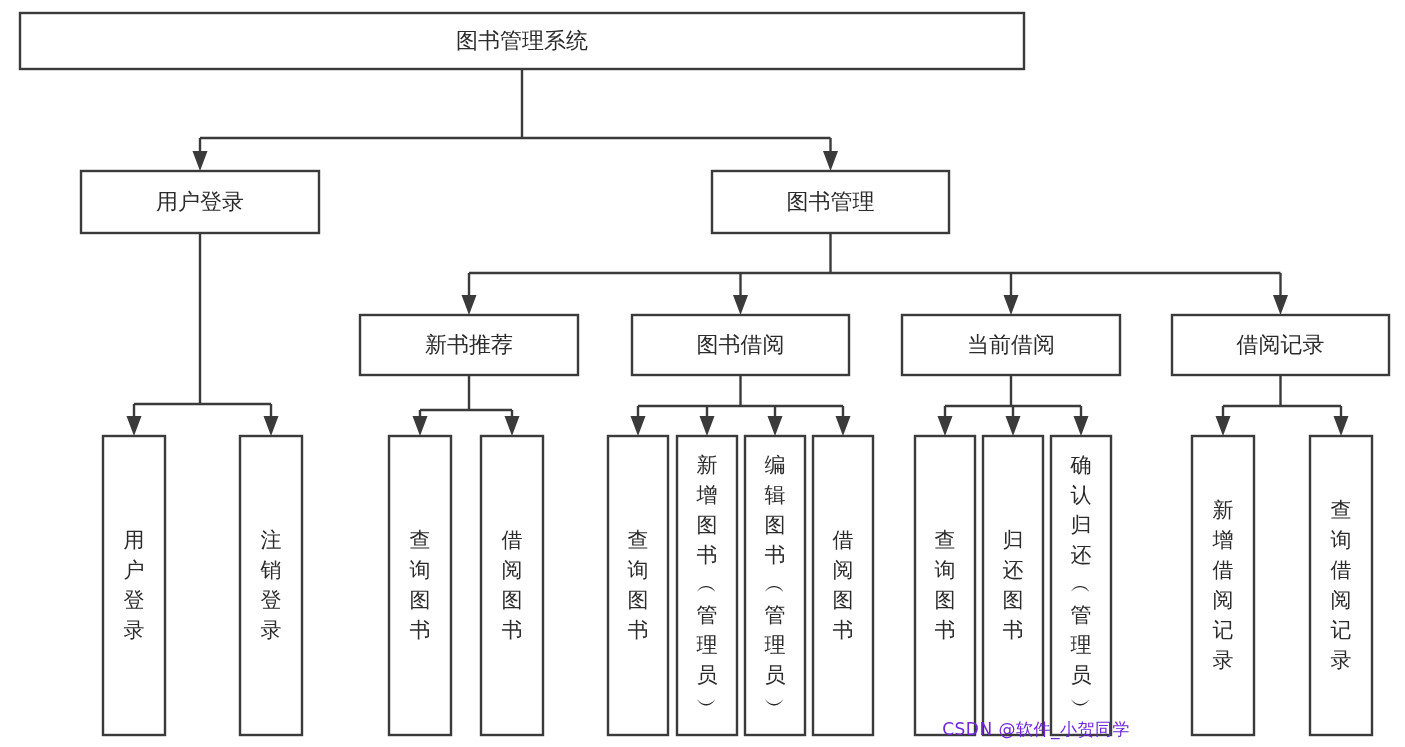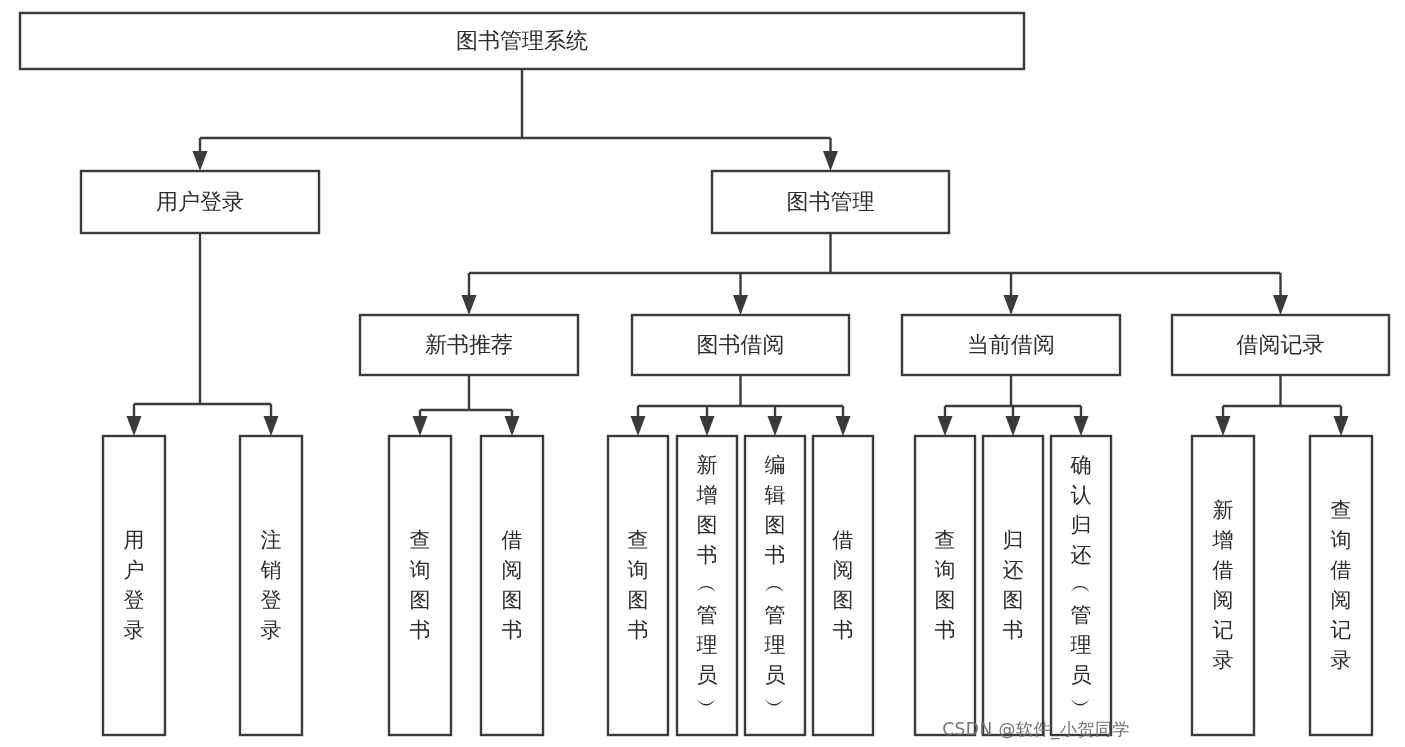--- a/index.html
+++ b/index.html
@@ -55,21 +55,21 @@
   .arrow-head {
     fill: #3a3a3a;
     stroke: none;
   }
   .watermark {
     position: absolute;
     right: 10px;
     bottom: 6px;
     font-family: "DejaVu Sans", "Liberation Sans", sans-serif;
     font-size: 17px;
-    color: #737373;
+    color: #6d28d9;
     white-space: nowrap;
     letter-spacing: 0.5px;
     pointer-events: none;
   }
 </style>
 </head>
 <body>
 
 <div id="diagram-root">
   <svg class="diagram-canvas" viewBox="0 0 1405 747" xmlns="http://www.w3.org/2000/svg">

